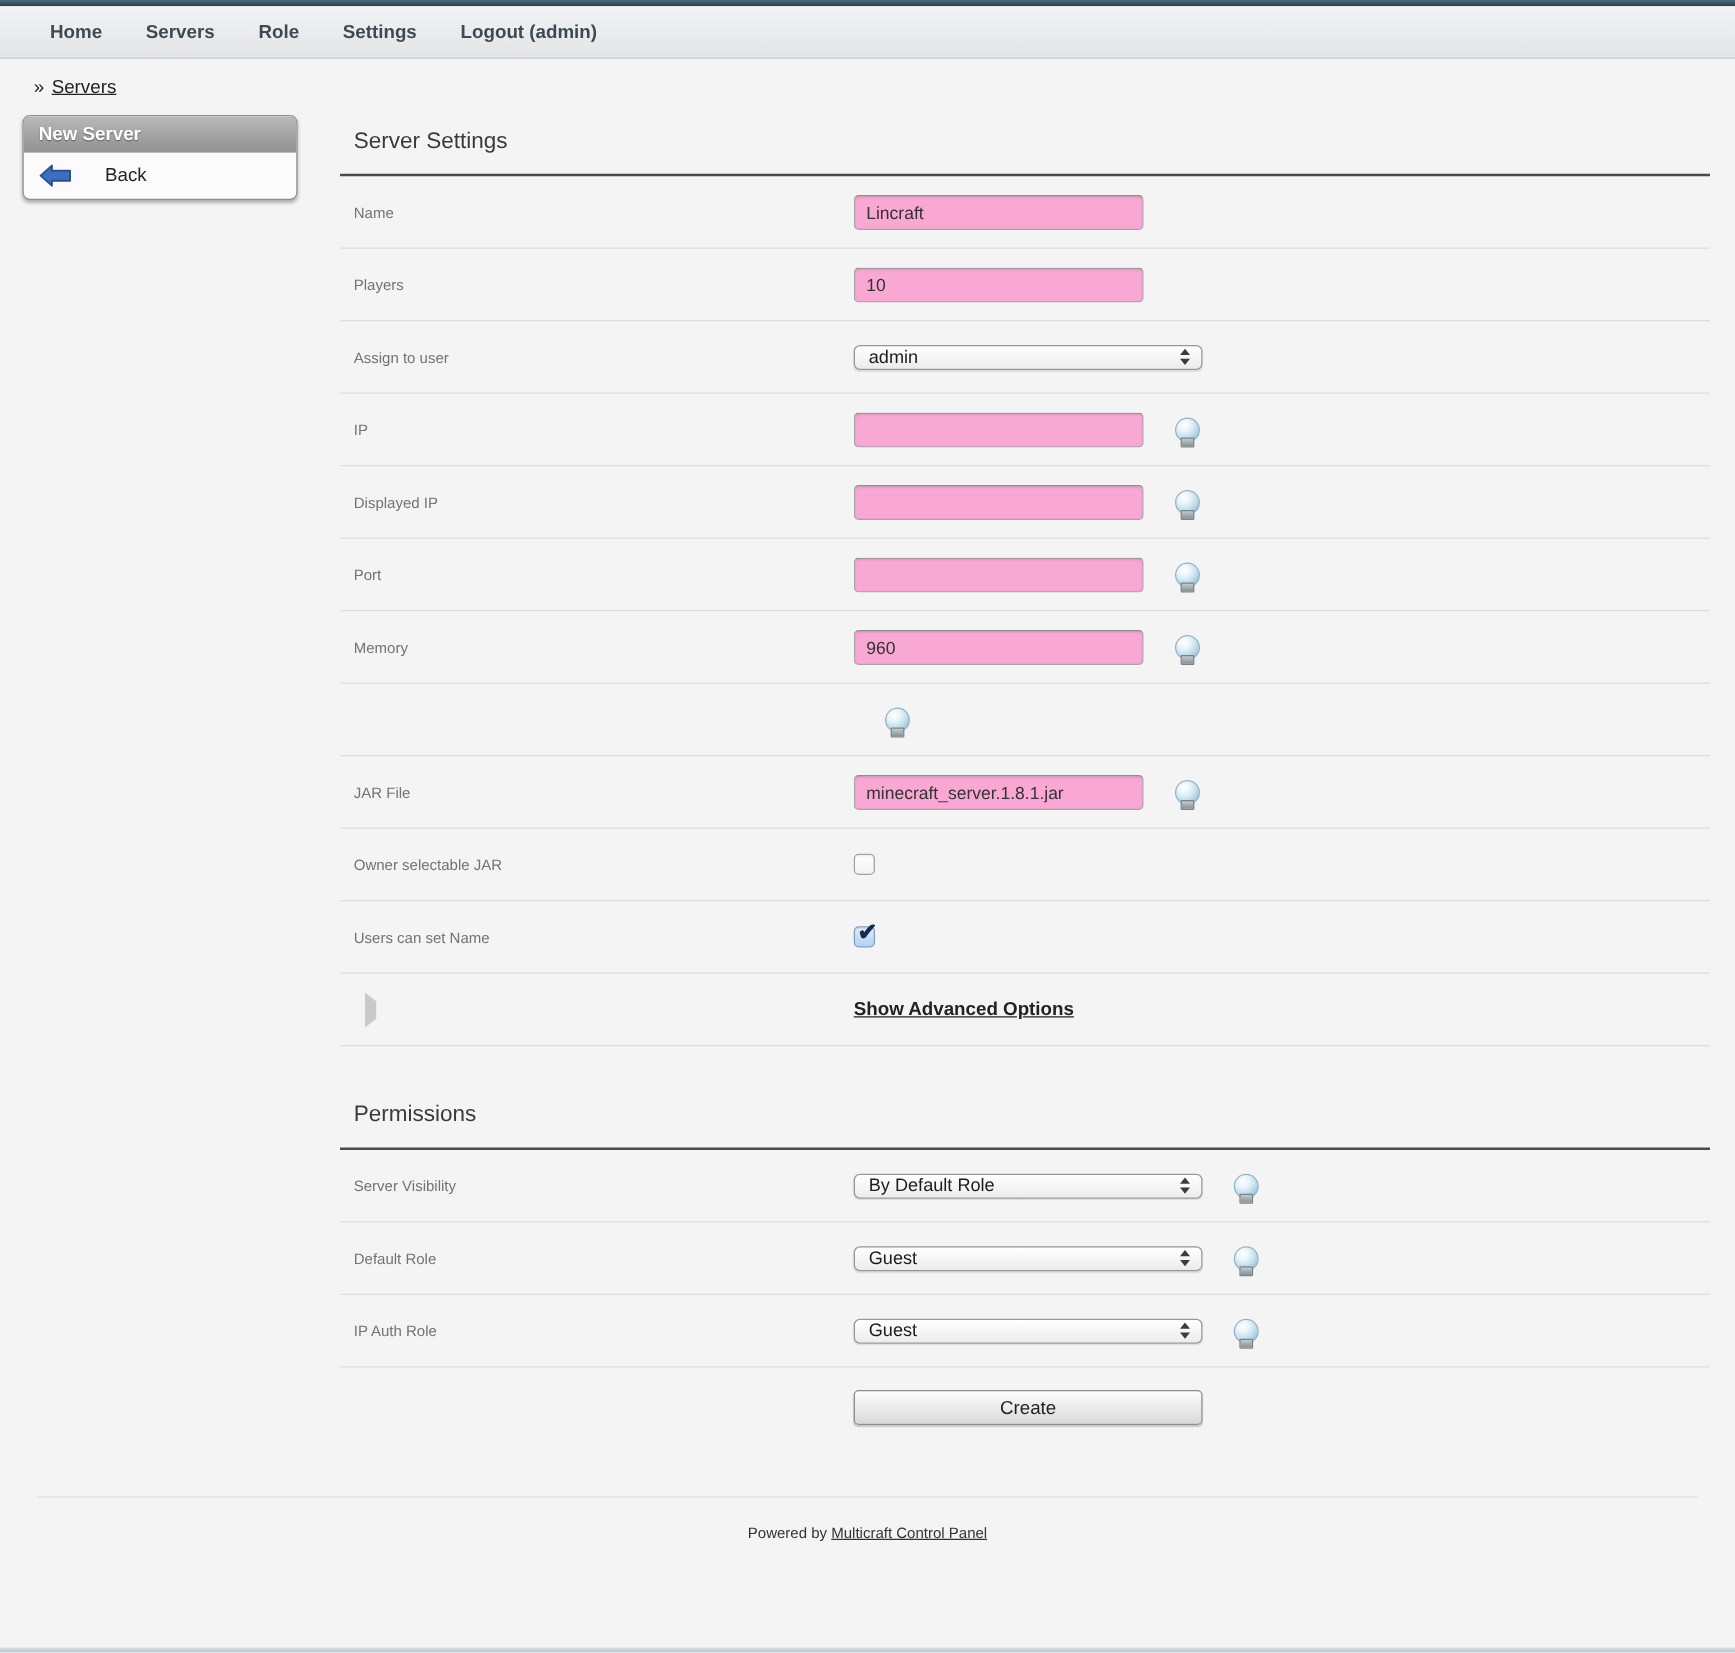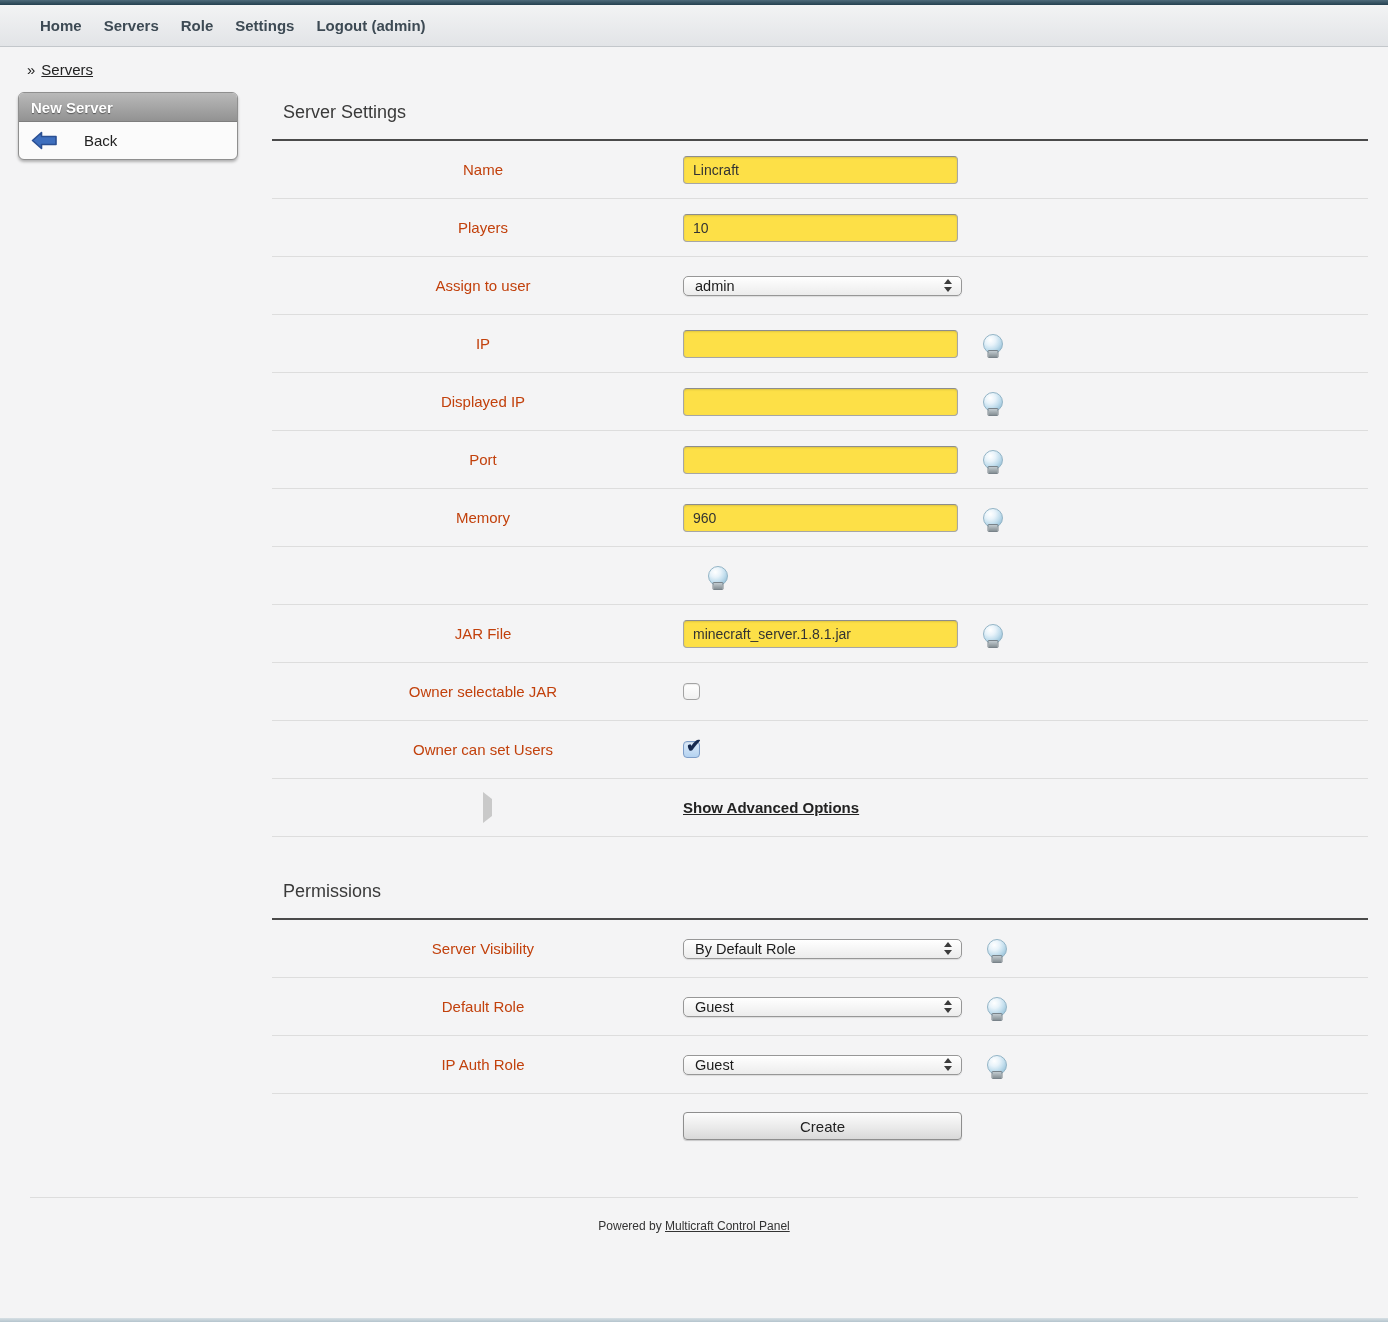--- a/index.html
+++ b/index.html
@@ -11,21 +11,21 @@
     font-family:"Liberation Sans", sans-serif;
     color:#333;
     overflow:hidden;
   }
   
   .top-strip { height:5px; background:linear-gradient(#4d6a7a,#24404f); }
   .navbar {
     height:42px;
     background:linear-gradient(#f2f3f4,#e2e4e7);
     border-bottom:1px solid #c3c7cb;
-    display:flex; align-items:center; gap:22px;
+    display:flex; align-items:center; gap:35px;
     padding-left:40px;
   }
   .nav-item {
     font-size:15px; font-weight:bold; color:#3d4a54;
     cursor:pointer; text-decoration:none;
   }
   
   .breadcrumb { margin:14px 0 0 27px; font-size:15px; color:#222; }
   .breadcrumb a { color:#222; text-decoration:underline; cursor:pointer; }
   .crumb-sep { margin-right:6px; }
@@ -53,27 +53,27 @@
   .section-title { font-size:18px; font-weight:400; color:#3a3a3a; padding:10px 0 0 11px; line-height:21px; }
   .section-title.permissions { padding-top:44px; }
   .section-rule { height:2px; background:#4a4a4a; margin-top:16px; }
   
   .form-row {
     display:flex; align-items:center;
     min-height:58px; padding-left:11px;
     border-bottom:1px solid #ddd;
   }
   .form-row.no-border { border-bottom:none; padding-top:18px; min-height:64px; align-items:flex-start; }
-  .row-label { width:400px; flex-shrink:0; font-size:15px; color:#c2410c;text-align:center; }
+  .row-label { width:400px; flex-shrink:0; font-size:12px; color:#737373; }
   .row-control { display:flex; align-items:center; }
   
   .text-input {
-    width:275px; height:28px;
+    width:232px; height:28px;
     border:1px solid #a6a6a6; border-top-color:#8d8d8d;
-    border-radius:4px; background:#fde047;
+    border-radius:4px; background:#f9a8d4;
     box-shadow:inset 0 1px 2px rgba(0,0,0,0.12);
     font-family:"Liberation Sans", sans-serif;
     font-size:14px; color:#333; padding:0 9px;
   }
   
   .select {
     width:279px; height:20px;
     border:1px solid #979797; border-radius:5px;
     background:linear-gradient(#ffffff,#ececec);
     box-shadow:0 1px 1px rgba(0,0,0,0.10);
@@ -257,21 +257,21 @@
     </div>
 
     <div class="form-row">
       <div class="row-label">Owner selectable JAR</div>
       <div class="row-control">
         <span class="checkbox"></span>
       </div>
     </div>
 
     <div class="form-row">
-      <div class="row-label">Owner can set Users</div>
+      <div class="row-label">Users can set Name</div>
       <div class="row-control">
         <span class="checkbox checked"></span>
       </div>
     </div>
 
     <div class="form-row">
       <div class="row-label">
         <span class="disclosure"></span>
       </div>
       <div class="row-control">

